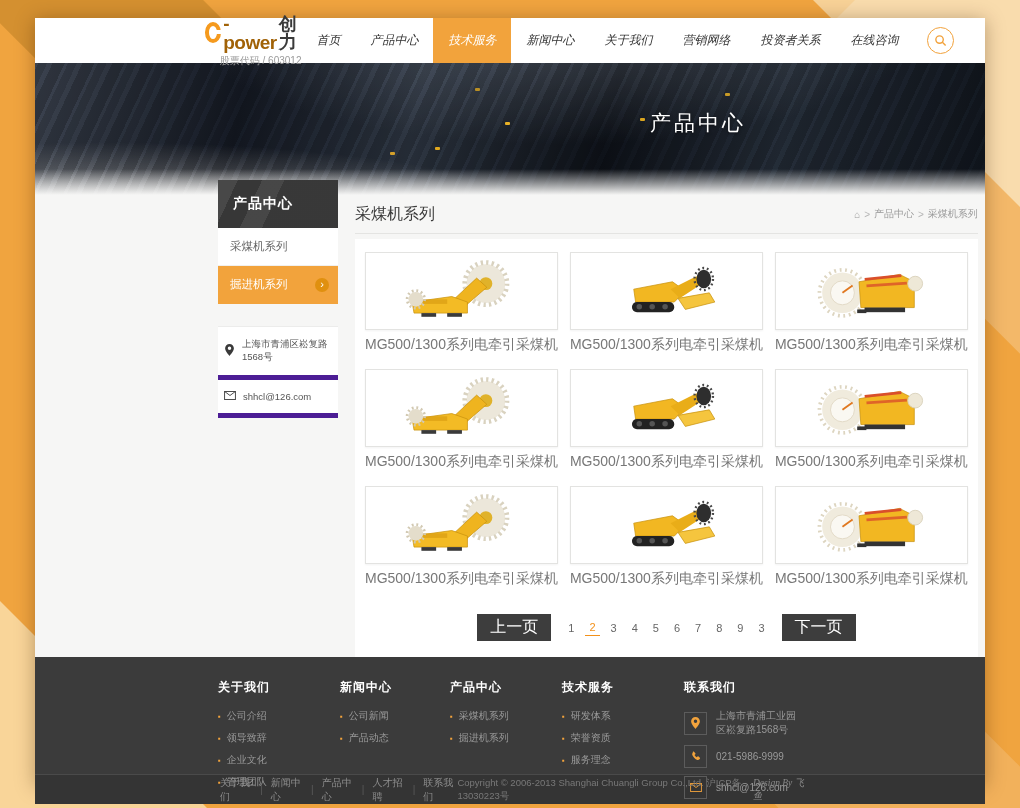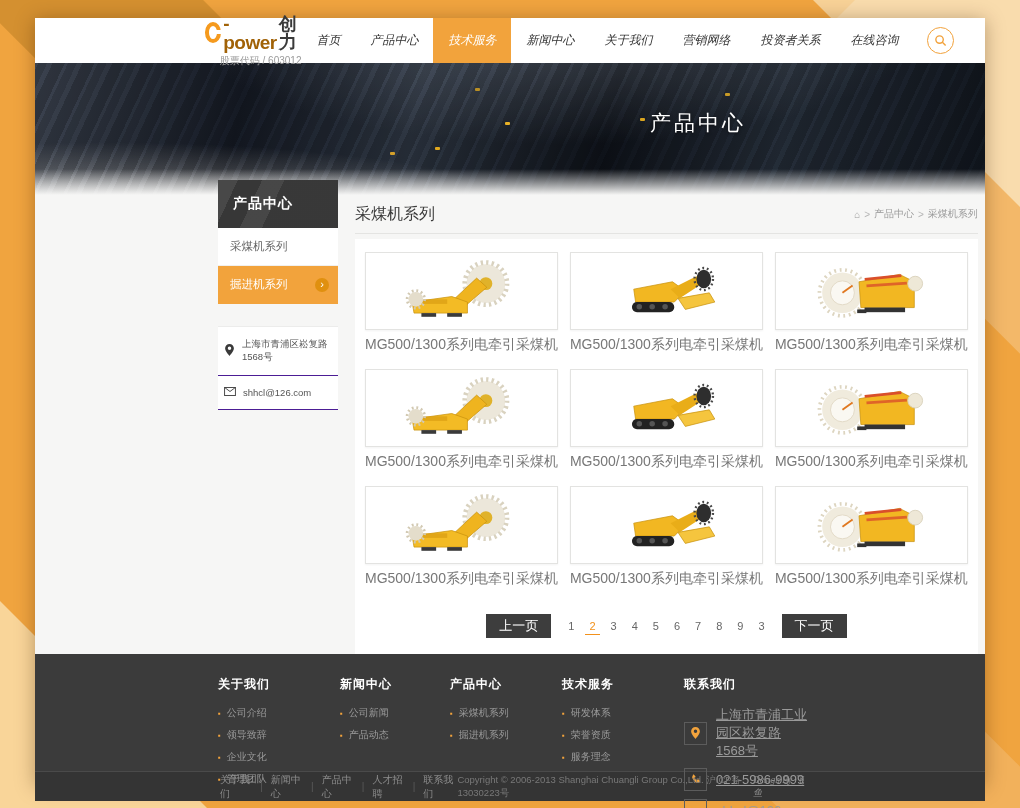--- a/index.html
+++ b/index.html
@@ -54,50 +54,50 @@
   
   .content{display:flex;padding:0 180px 0 183px;min-height:445px;position:relative;}
   .sidebar{width:120px;flex:none;margin-top:-15px;position:relative;z-index:4;}
   .sb-head{height:48px;background:#3d3d3d;color:#fff;font-size:14px;font-weight:600;display:flex;align-items:center;padding-left:15px;letter-spacing:1px;
     background-image:linear-gradient(115deg, rgba(255,255,255,0.06) 0 18px, rgba(0,0,0,0.1) 18px 40px, rgba(255,255,255,0.05) 40px 60px, rgba(0,0,0,0.08) 60px 100%);}
   .sb-menu{background:#fff;}
   .sb-item{height:37px;display:flex;align-items:center;padding:0 12px;font-size:11.5px;color:#666;border-bottom:1px solid #f0f0ef;cursor:pointer;position:relative;}
   .sb-item.active{background:#F2A33C;color:#fff;border-bottom-color:#F2A33C;}
   .sb-arrow{position:absolute;right:9px;top:50%;transform:translateY(-50%);width:14px;height:14px;border-radius:50%;background:#e0900f;color:#fff;font-size:11px;line-height:13px;text-align:center;}
   .sb-contacts{margin-top:22px;background:#fff;border-top:1px solid #ececeb;}
-  .sb-crow{display:flex;align-items:center;gap:7px;padding:11px 6px;border-bottom:1px solid #4c1d95;font-size:9.5px;color:#555;}
+  .sb-crow{display:flex;align-items:center;gap:7px;padding:11px 6px;border-bottom:5px solid #4c1d95;font-size:9.5px;color:#555;}
   .sb-crow svg{flex:none;color:#3a3a3a;}
 
   .main{flex:1;margin-left:17px;}
   .main-head{display:flex;justify-content:space-between;align-items:center;height:38px;border-bottom:1px solid #e4e4e2;}
   .main-title{font-size:16px;color:#3b3b3b;}
   .breadcrumb{font-size:10px;color:#9a9a9a;display:flex;align-items:center;gap:4px;}
   .breadcrumb .sep{color:#b5b5b5;}
   .bc-link{cursor:pointer;}
   .panel{background:#fff;margin-top:5px;padding:13px 10px 16px;}
   .grid{display:grid;grid-template-columns:repeat(3,1fr);column-gap:12px;row-gap:15px;}
   .card{cursor:pointer;}
   .card-img{height:76px;border:1px solid #e3e3e1;background:#fff;display:flex;align-items:center;justify-content:center;box-shadow:0 1px 2px rgba(0,0,0,0.05);}
   .card-name{font-size:14px;color:#777;text-align:center;margin-top:6px;white-space:nowrap;overflow:hidden;}
   .pagination{display:flex;justify-content:center;align-items:center;gap:5px;margin-top:26px;}
-  .pg-btn{background:#3d3d3d;color:#fff;font-size:13px;padding:3px 13px;cursor:pointer;margin:0 8px;}
+  .pg-btn{background:#3d3d3d;color:#fff;font-size:16px;padding:3px 13px;cursor:pointer;margin:0 8px;}
   .pg-num{font-size:11px;color:#666;padding:2px 4px;cursor:pointer;}
   .pg-num.active{color:#F2911B;border-bottom:1px solid #F2911B;}
 
   
   .footer{background:#3B3B3B;display:flex;padding:22px 180px 0 183px;height:95px;}
   .f-col{flex:none;}
   .f-col1{width:122px;} .f-col2{width:110px;} .f-col3{width:112px;} .f-col4{width:122px;}
   .f-title{color:#fff;font-size:12px;font-weight:bold;margin-bottom:13px;letter-spacing:1px;}
   .f-link{display:flex;align-items:center;color:#9a9a9a;font-size:10px;margin-bottom:8px;cursor:pointer;}
   .f-bullet{color:#F2A33C;font-size:8px;margin-right:6px;}
   .f-contact{flex:1;}
   .f-crow{display:flex;align-items:center;gap:9px;margin-bottom:8px;}
   .f-cicon{width:21px;height:21px;border:1px solid #5c5c5c;display:flex;align-items:center;justify-content:center;color:#F2A33C;flex:none;}
-  .f-ctext{color:#9a9a9a;font-size:13px;text-decoration:underline;}
+  .f-ctext{color:#9a9a9a;font-size:10px;}
   .bottombar{background:#343434;border-top:1px solid #4a4a4a;height:29px;display:flex;align-items:center;justify-content:space-between;padding:0 180px 0 183px;}
   .bb-links{display:flex;align-items:center;font-size:10px;color:#8d8d8d;}
   .bb-link{cursor:pointer;padding:0 2px;}
   .bb-sep{color:#5a5a5a;margin:0 6px;}
   .bb-right{font-size:9.5px;color:#787878;display:flex;align-items:center;gap:8px;}
   .bb-credit{font-family:"Liberation Serif",serif;font-style:italic;color:#8a8a8a;}
 </style>
 </head>
 <body>
 

